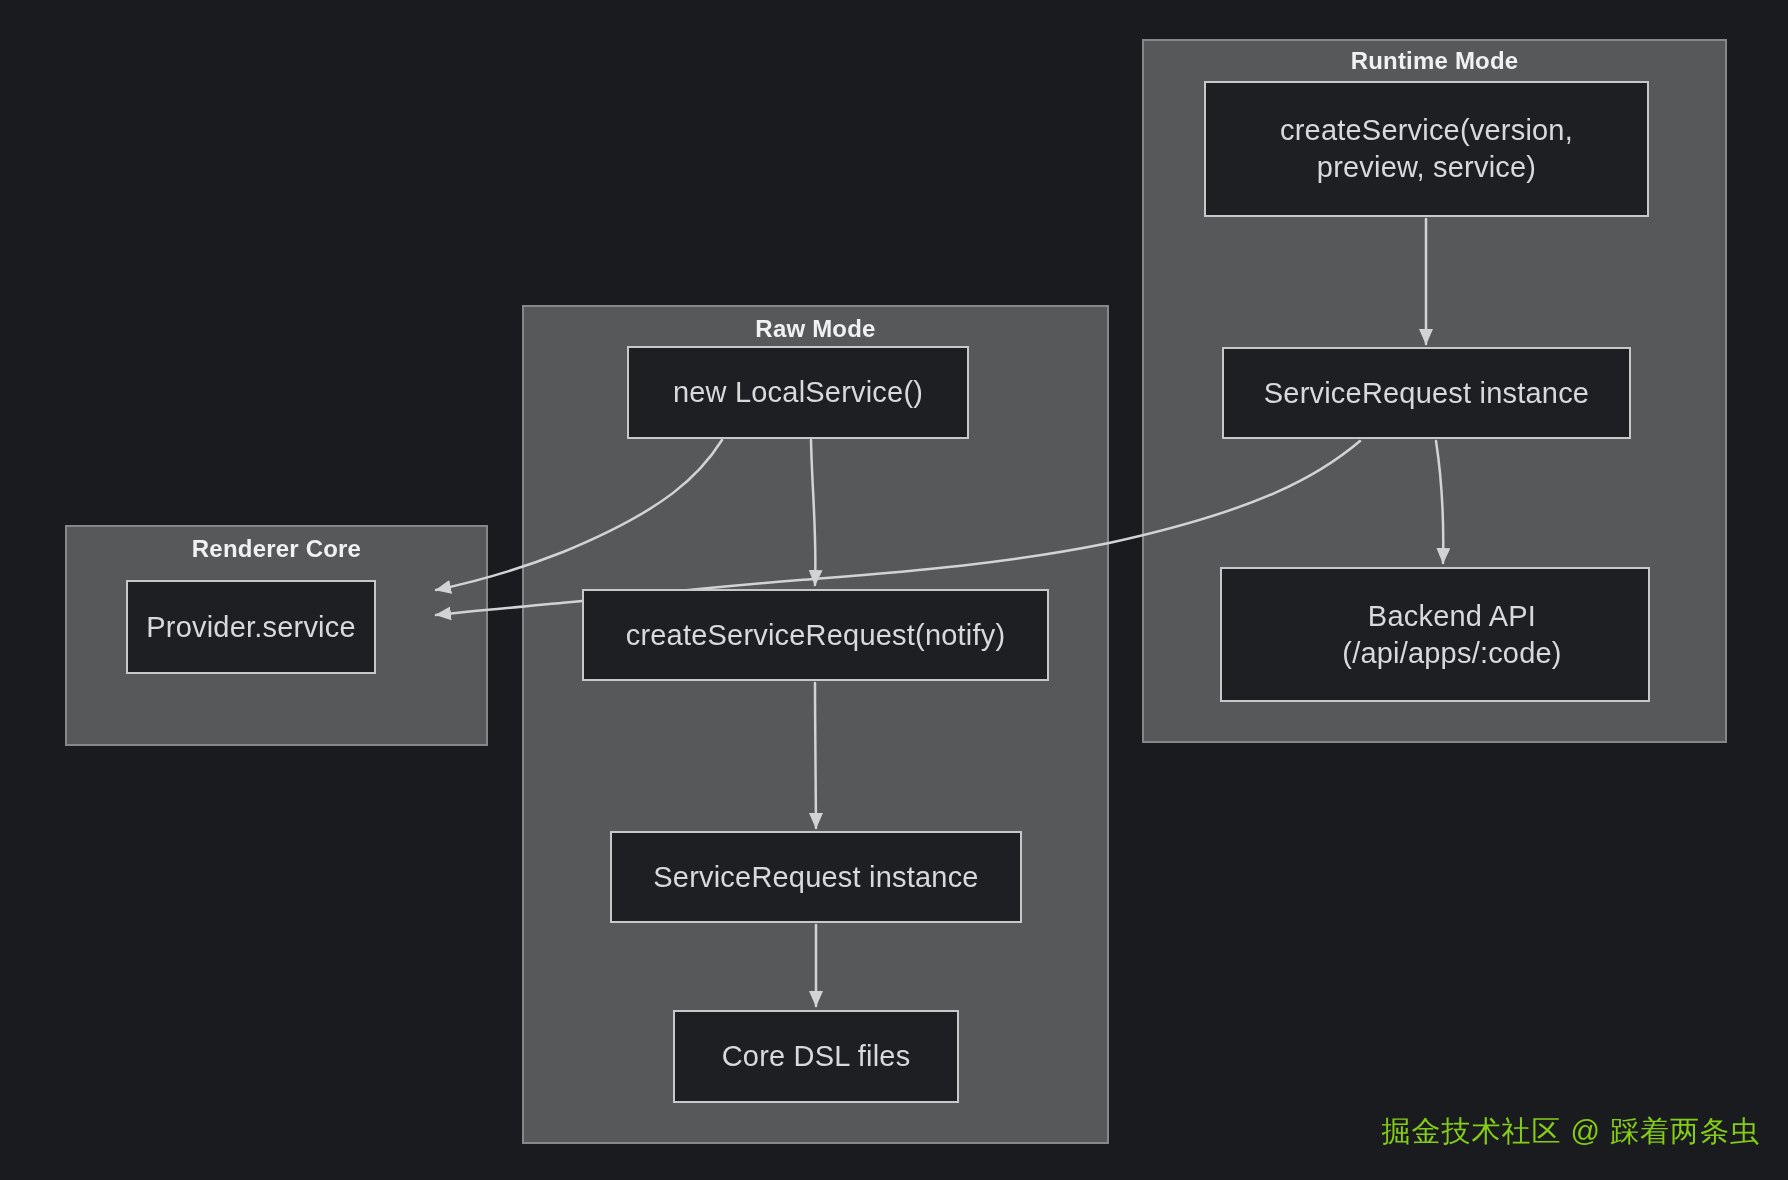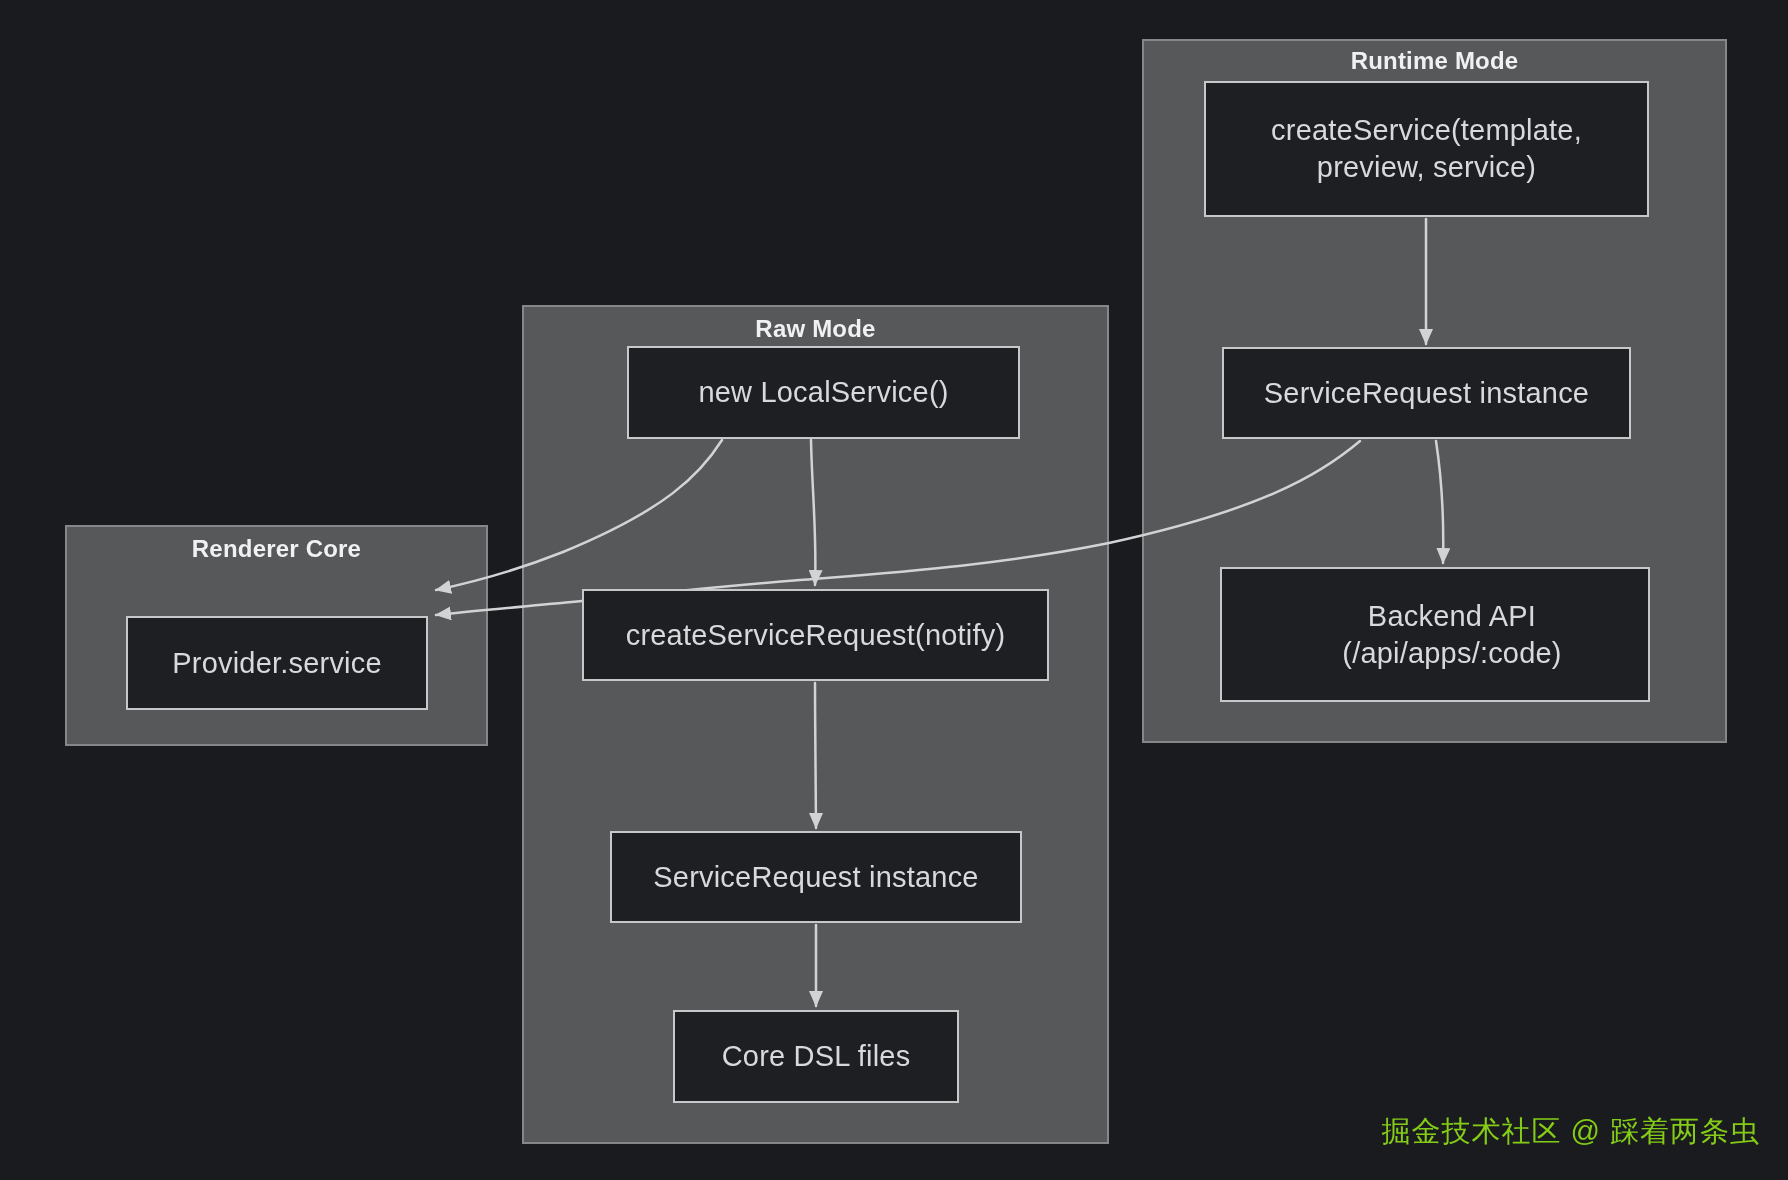--- a/index.html
+++ b/index.html
@@ -55,22 +55,22 @@
     display: flex;
     flex-direction: column;
     align-items: center;
     justify-content: center;
     text-align: center;
     color: #d8d9db;
     font-size: 29px;
     line-height: 37px;
     letter-spacing: 0.2px;
   }
-  #node-provider-service        { left: 126px;  top: 616px;  width: 302px; height: 94px; }
-  #node-new-local-service       { left: 627px;  top: 346px;  width: 393px; height: 93px; }
+  #node-provider-service        { left: 126px;  top: 580px;  width: 250px; height: 94px; }
+  #node-new-local-service       { left: 627px;  top: 346px;  width: 342px; height: 93px; }
   #node-create-service-request  { left: 582px;  top: 589px;  width: 467px; height: 92px; }
   #node-service-request-raw     { left: 610px;  top: 831px;  width: 412px; height: 92px; }
   #node-local-dsl-files         { left: 673px;  top: 1010px; width: 286px; height: 93px; }
   #node-create-service          { left: 1204px; top: 81px;   width: 445px; height: 136px; }
   #node-service-request-runtime { left: 1222px; top: 347px;  width: 409px; height: 92px; }
   #node-backend-api             { left: 1220px; top: 567px;  width: 430px; height: 135px; padding-left: 34px; }
 
   #watermark {
     position: absolute;
     z-index: 4;
@@ -127,21 +127,21 @@
 
   <div class="node" id="node-service-request-raw">
     <span>ServiceRequest instance</span>
   </div>
 
   <div class="node" id="node-local-dsl-files">
     <span>Core DSL files</span>
   </div>
 
   <div class="node" id="node-create-service">
-    <span>createService(template,</span>
+    <span>createService(version,</span>
     <span>preview, service)</span>
   </div>
 
   <div class="node" id="node-service-request-runtime">
     <span>ServiceRequest instance</span>
   </div>
 
   <div class="node" id="node-backend-api">
     <span>Backend API</span>
     <span>(/api/apps/:code)</span>

